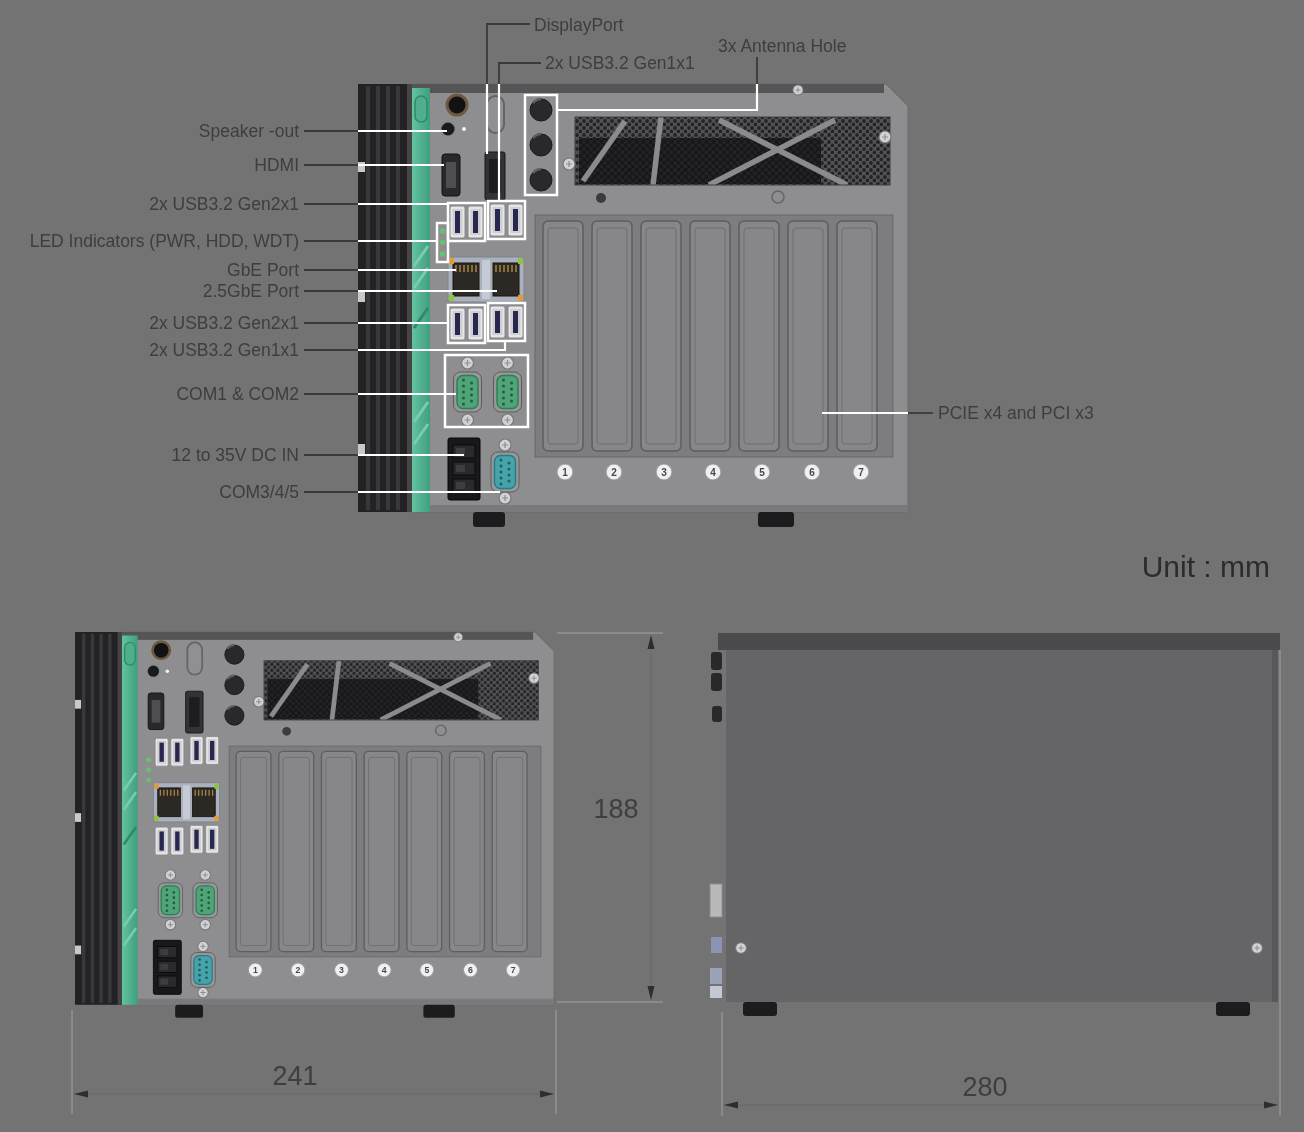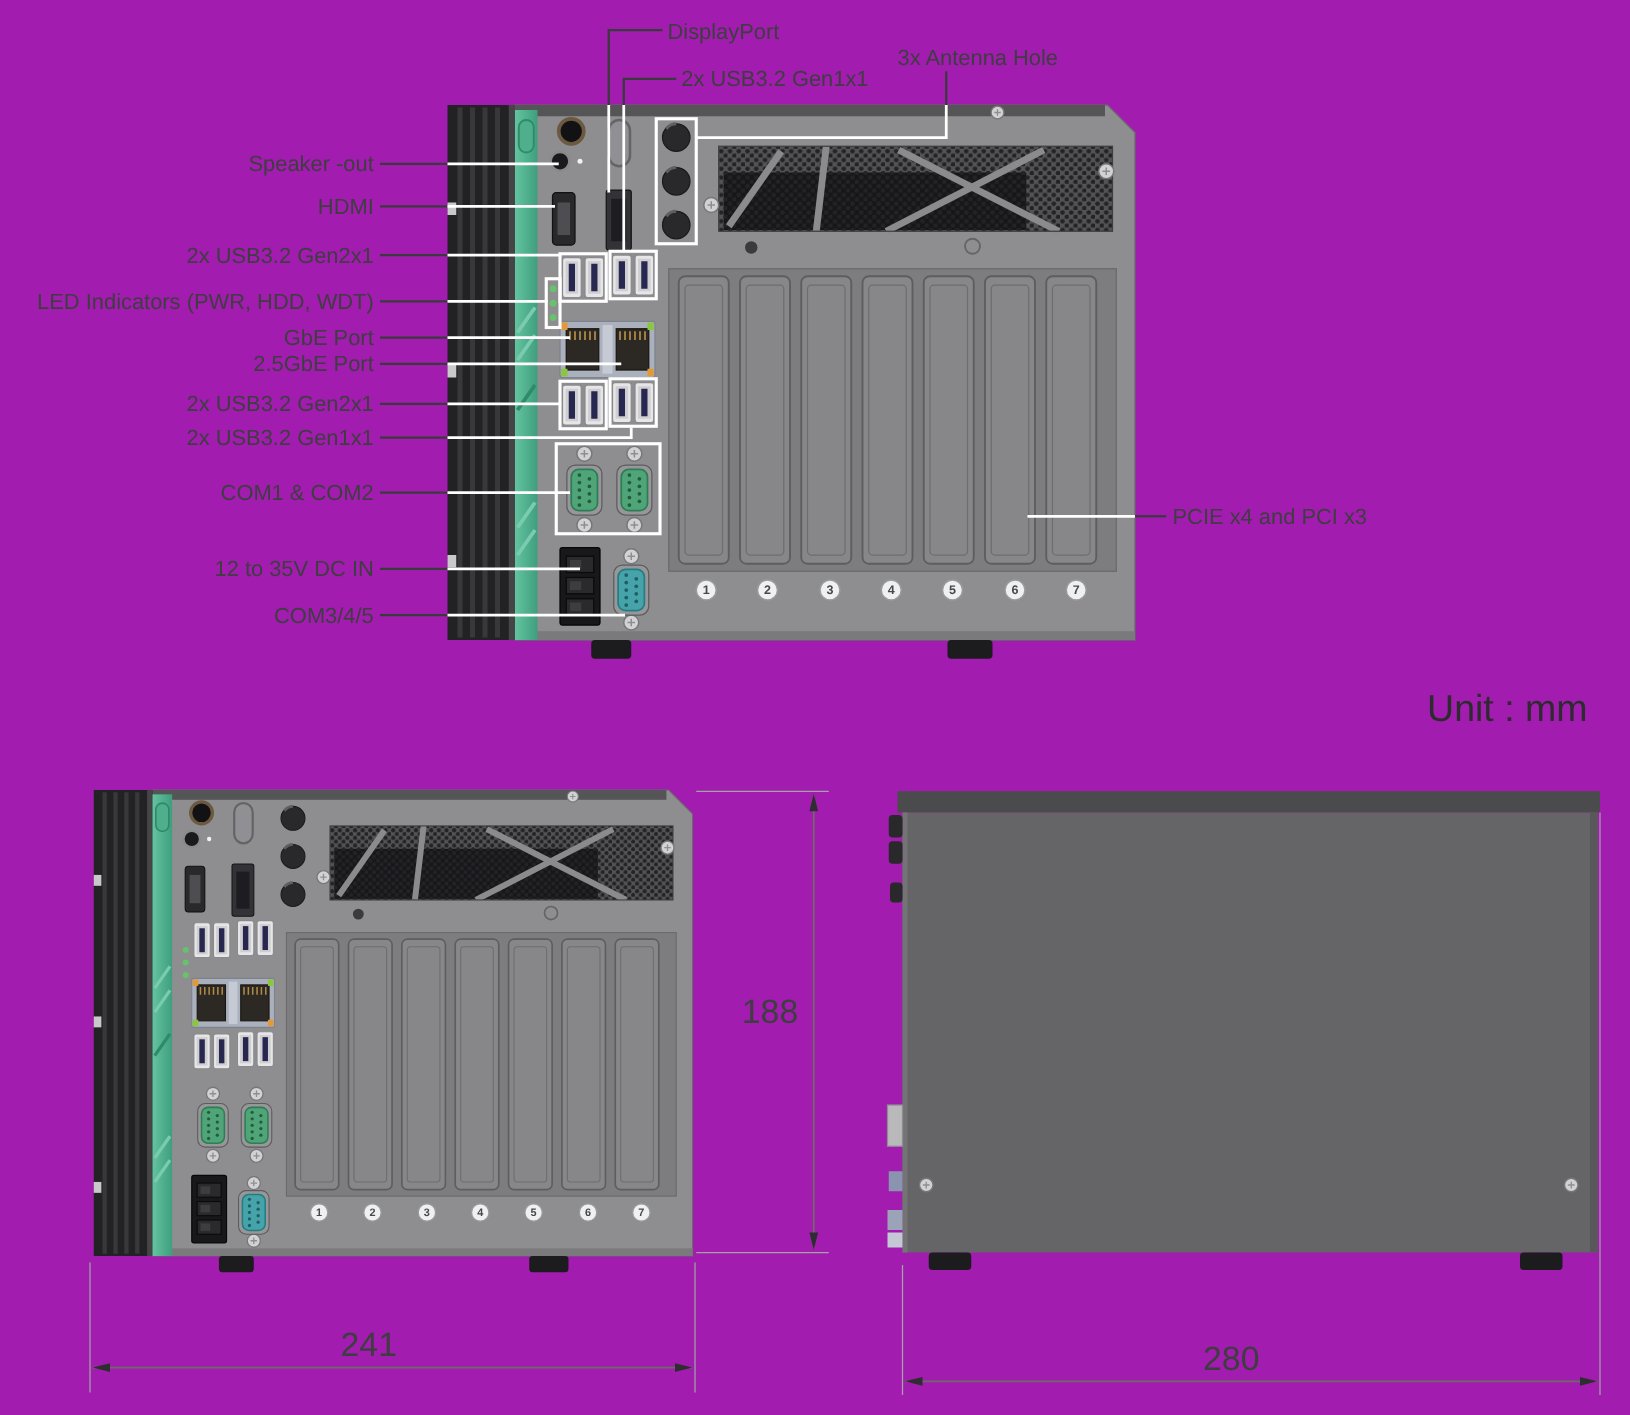--- a/index.html
+++ b/index.html
@@ -1,16 +1,16 @@
 <!DOCTYPE html>
 <html><head>
 <meta charset="utf-8">
 <style>
   html,body{margin:0;padding:0;background:#ffffff;}
-  .canvas{position:relative;width:1304px;height:1132px;background:#a21caf;overflow:hidden;}
+  .canvas{position:relative;width:1304px;height:1132px;background:#737373;overflow:hidden;}
   svg{display:block;}
   .lbl{font-family:"Liberation Sans",sans-serif;font-size:17.5px;fill:#3e3e40;}
   .dim{font-family:"Liberation Sans",sans-serif;font-size:27px;fill:#3e3e40;}
   .unit{font-family:"Liberation Sans",sans-serif;font-size:30px;fill:#2c2c2e;}
   .num{font-family:"Liberation Sans",sans-serif;font-size:10px;font-weight:bold;fill:#48484a;}
   .cl-b{stroke:#3a3a3c;stroke-width:1.8;fill:none;}
   .cl-w{stroke:#ffffff;stroke-width:2.2;fill:none;}
   .ext{stroke:#a3a3a5;stroke-width:1;fill:none;}
   .dml{stroke:#6e6a66;stroke-width:1.4;fill:none;}
   .arr{fill:#2e2e30;}

